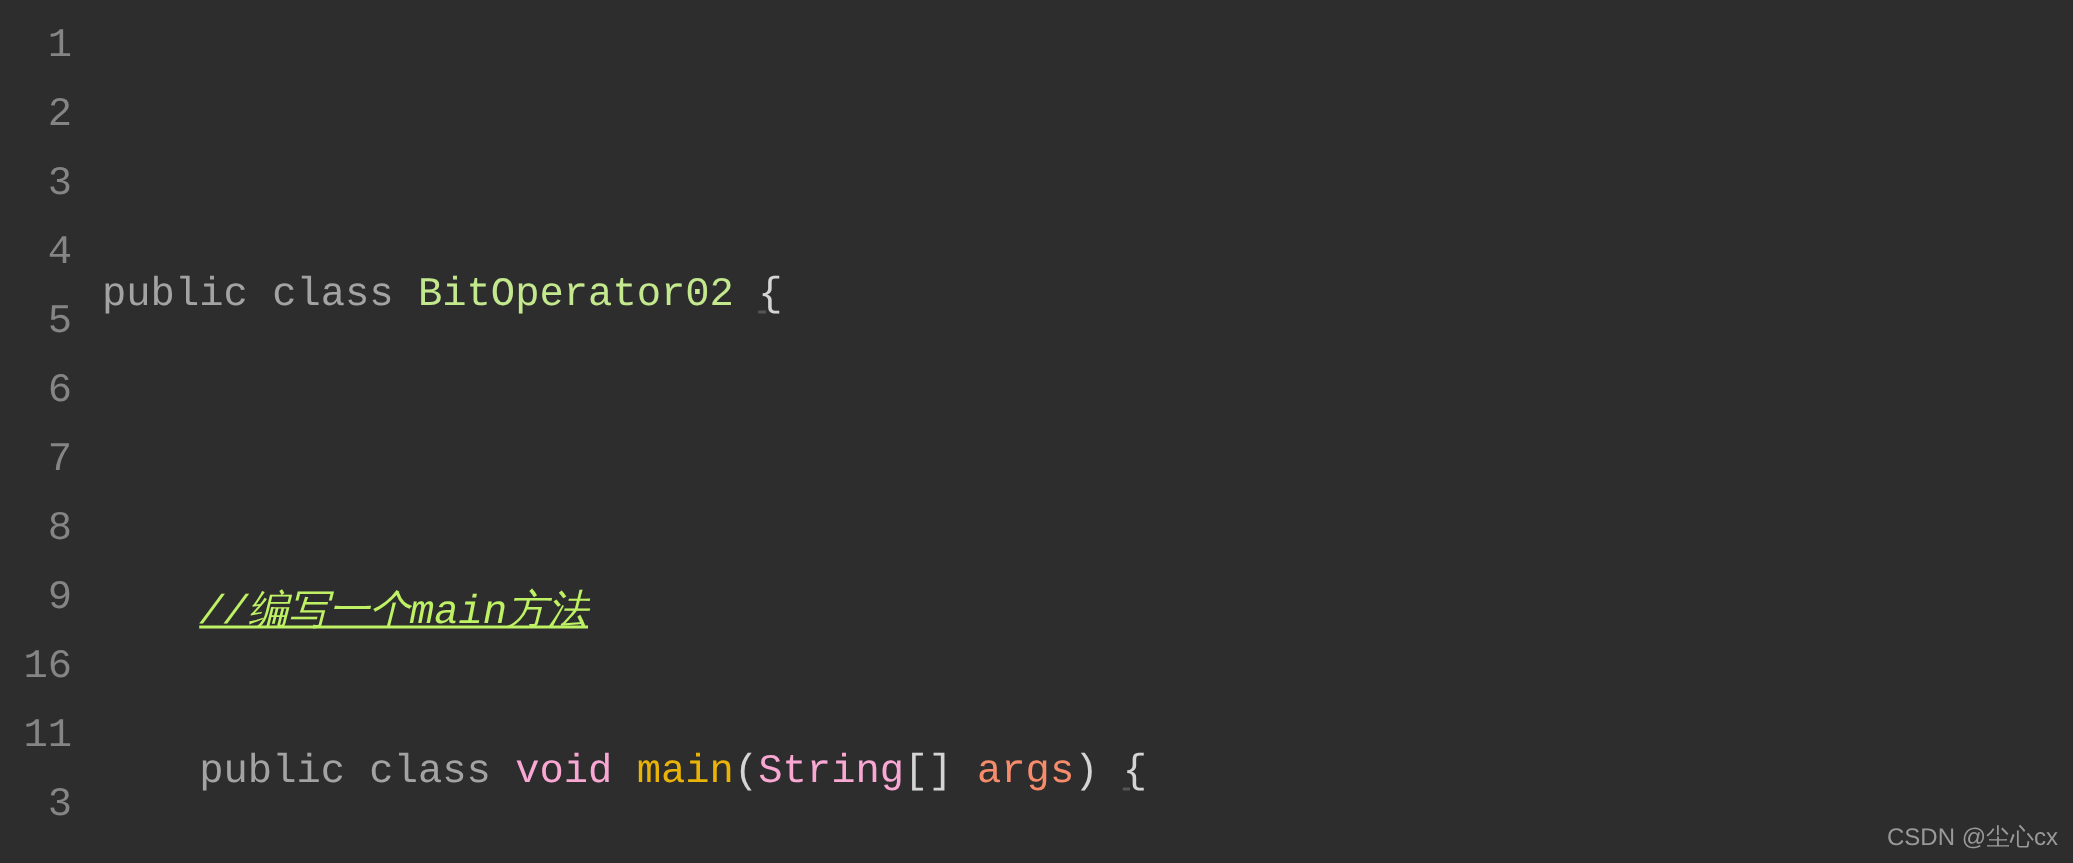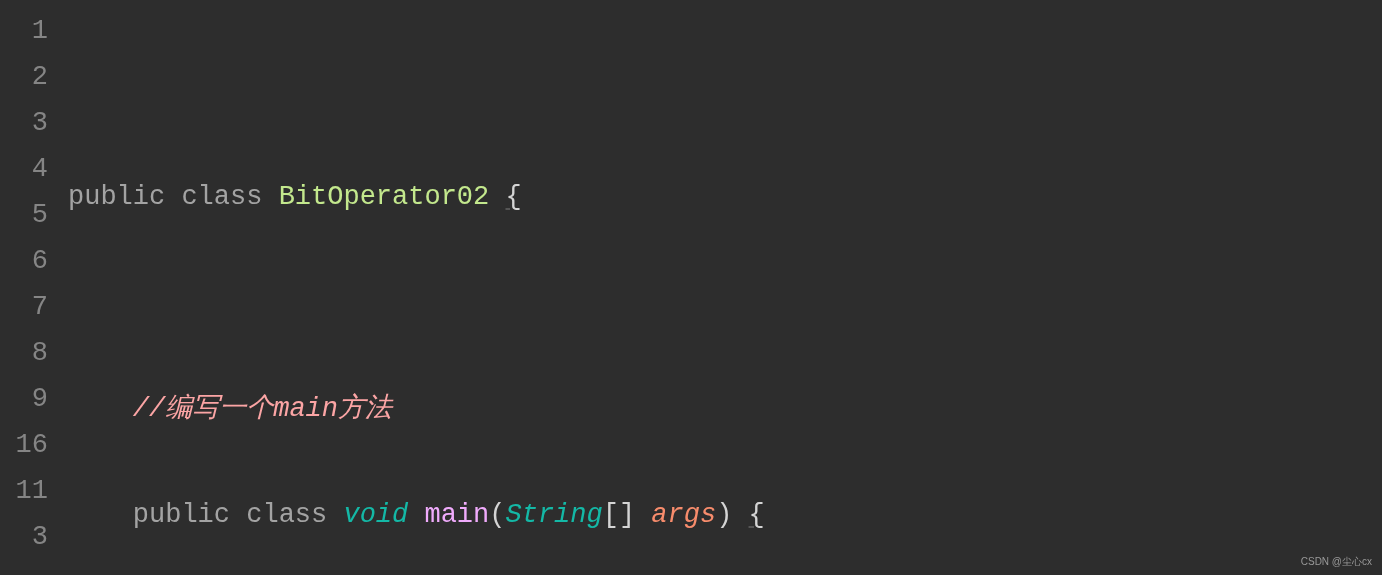--- a/index.html
+++ b/index.html
@@ -37,32 +37,32 @@
     padding: 8px 0 0 8px;
     position: relative;
     white-space: pre;
   }
   .code .line {
     height: 46px;
     line-height: 46px;
     position: relative;
   }
   .tok-kw    { color: #a3a3a3; }               
-  .tok-type  { color: #14b8a6; font-style: italic; }  
+  .tok-type  { color: #f9a8d4; }  
   .tok-cls   { color: #c3e88d; font-family: Liberation Mono, monospace; }  
-  .tok-fn    { color: #f0abfc; }               
-  .tok-prm   { color: #f78c6c; font-style: italic; }               
-  .tok-cmt   { color: #fca5a5; font-style: italic; }
+  .tok-fn    { color: #eab308; }               
+  .tok-prm   { color: #f78c6c; }               
+  .tok-cmt   { color: #bef264; font-style: italic; text-decoration: underline; }
   .tok-pln   { color: #d4d4d4; }
   .underline { text-decoration: underline; text-decoration-color: #555; text-decoration-style: solid; text-underline-offset: 4px;}
   .watermark {
     position: absolute;
     bottom: 6px;
     right: 10px;
-    font-size: 10px;
+    font-size: 16px;
     color: #999;
     font-family: sans-serif;
   }
 </style>
 </head>
 <body>
 
 <div class="editor">
   <div class="gutter">
     <div class="ln">1</div>

